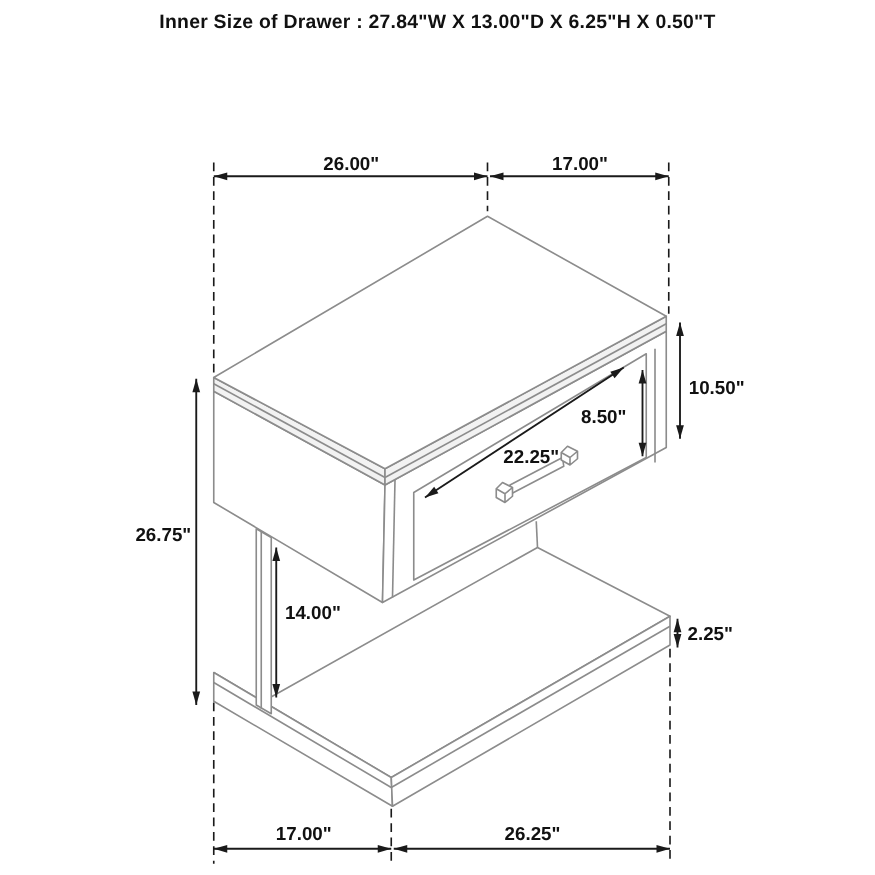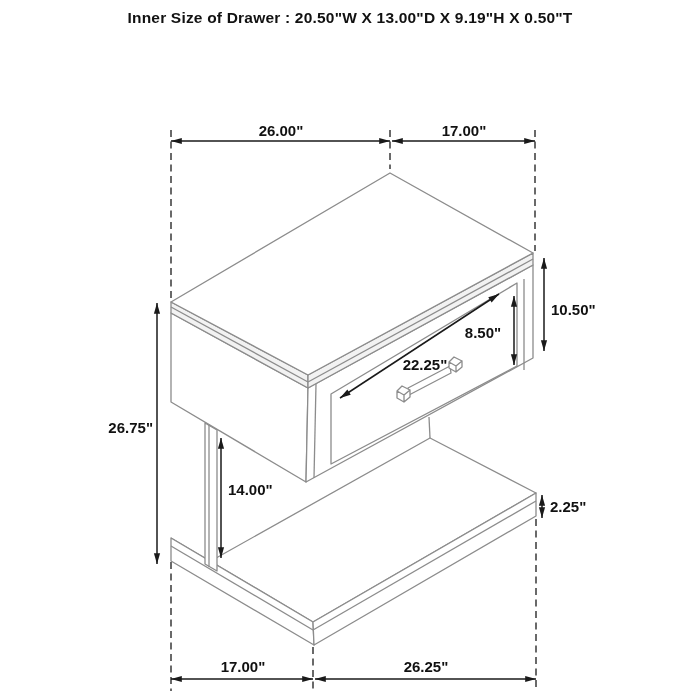--- a/index.html
+++ b/index.html
@@ -53,21 +53,21 @@
   .ext line {
     stroke-width: 1.3;
     stroke-dasharray: 7 4.5;
   }
 </style>
 </head>
 <body>
 
 <div class="canvas">
 
-  <div class="title">Inner Size of Drawer : 20.50"W X 13.00"D X 9.19"H X 0.50"T</div>
+  <div class="title">Inner Size of Drawer : 27.84"W X 13.00"D X 6.25"H X 0.50"T</div>
 
   <svg class="diagram" width="700" height="700" viewBox="0 0 700 700">
 
     <defs>
       <marker id="arrow" viewBox="0 0 12 8" refX="11.4" refY="4" markerWidth="12" markerHeight="8" markerUnits="userSpaceOnUse" orient="auto-start-reverse">
         <path d="M0.6,0.9 L11.4,4 L0.6,7.1 Z" fill="#1a1a1a" stroke="none"></path>
       </marker>
     </defs>
 
     <g class="ext" stroke="#1a1a1a">

